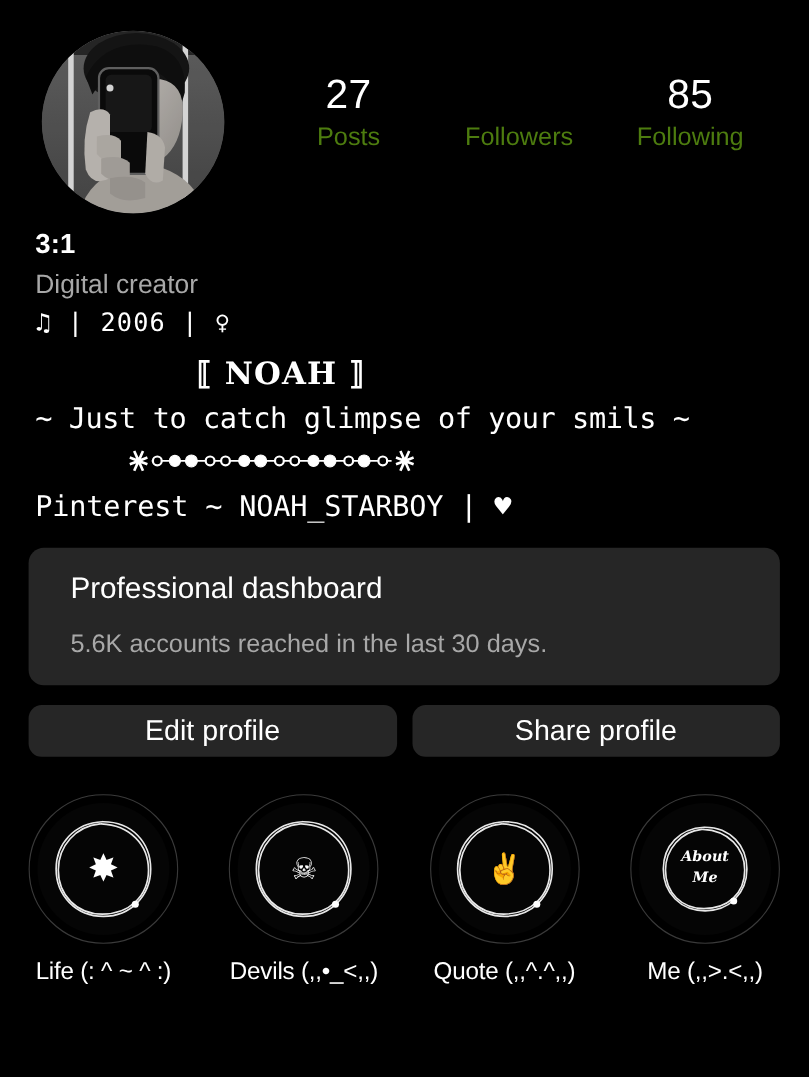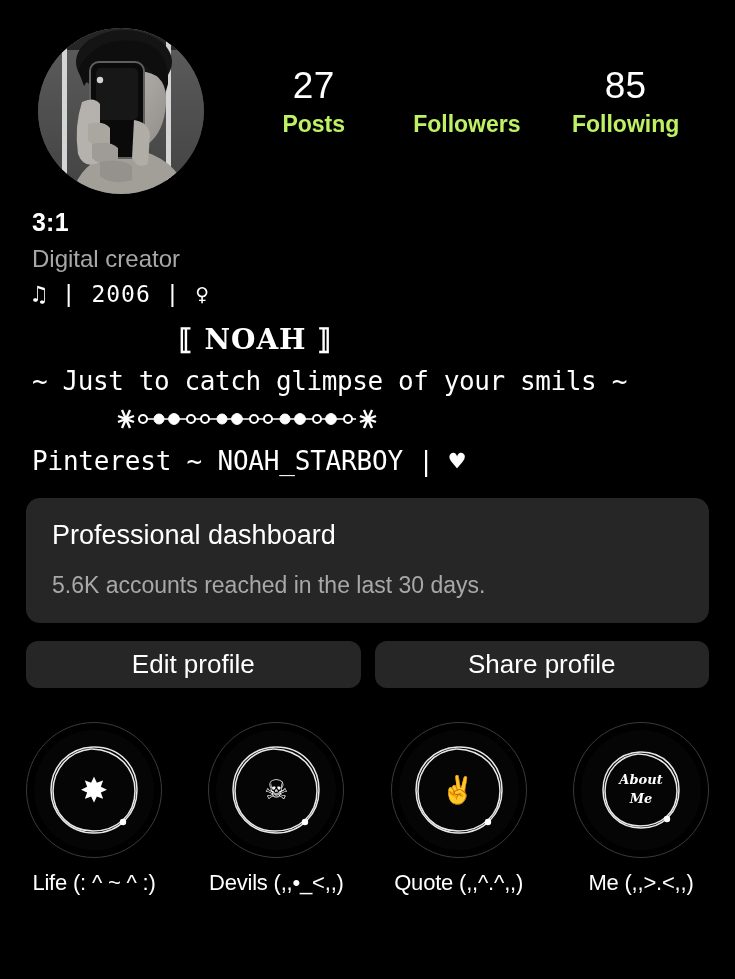--- a/index.html
+++ b/index.html
@@ -20,21 +20,21 @@
     width:166px; height:166px; border-radius:50%;
     overflow:hidden; background:#4a4a4a; position:relative;
   }
   .avatar svg { display:block; width:100%; height:100%; }
 
   .stats { flex:1; display:flex; align-items:flex-end;
            justify-content:space-around; padding:36px 4px 0 36px; }
   .stat { text-align:center; min-width:96px; }
   .stat-num { font-size:37px; color:#fff; font-weight:400; line-height:1.18;
               letter-spacing:.3px; }
-  .stat-label { font-size:23px; color:#bef264; font-weight:700; line-height:1.3;
+  .stat-label { font-size:23px; color:#4d7c0f; font-weight:400; line-height:1.3;
                 margin-top:2px; }
 
   
   .bio { padding:12px 26px 0 32px; }
   .bio-name { font-size:25px; color:#fff; font-weight:700; line-height:1.35;
               letter-spacing:.2px; }
   .bio-category { font-size:24px; color:#a8a8a8; font-weight:400;
                   line-height:1.45; margin-top:2px; }
   .bio-line-mono { font-size:23px; color:#fff; line-height:1.5;
                    font-family:"DejaVu Sans Mono", monospace; letter-spacing:1px; }
@@ -54,21 +54,21 @@
   .bio-divider svg { display:block; }
   .bio-social {
     font-family:"DejaVu Sans Mono", monospace;
     font-size:26px; color:#fff; margin-top:8px; letter-spacing:-0.2px;
     white-space:nowrap;
   }
 
   
   .dashboard {
     margin:22px 26px 0 26px; background:#262626; border-radius:14px;
-    padding:20px 26px 22px 26px;
+    padding:20px 26px 22px 38px;
   }
   .dash-title { font-size:27px; color:#fff; font-weight:400; line-height:1.3; }
   .dash-sub { font-size:23px; color:#a8a8a8; font-weight:400;
               line-height:1.4; margin-top:16px; }
 
   
   .btn-row { display:flex; gap:14px; margin:18px 26px 0 26px; }
   .btn {
     flex:1; background:#262626; border:none; border-radius:12px;
     color:#fff; font-size:26px; font-family:"Liberation Sans", sans-serif;

